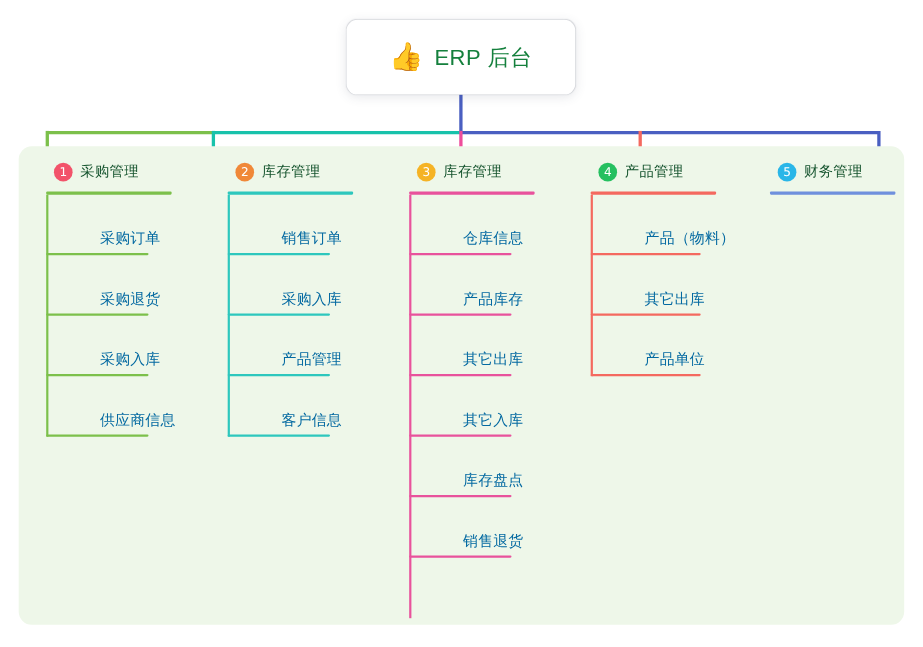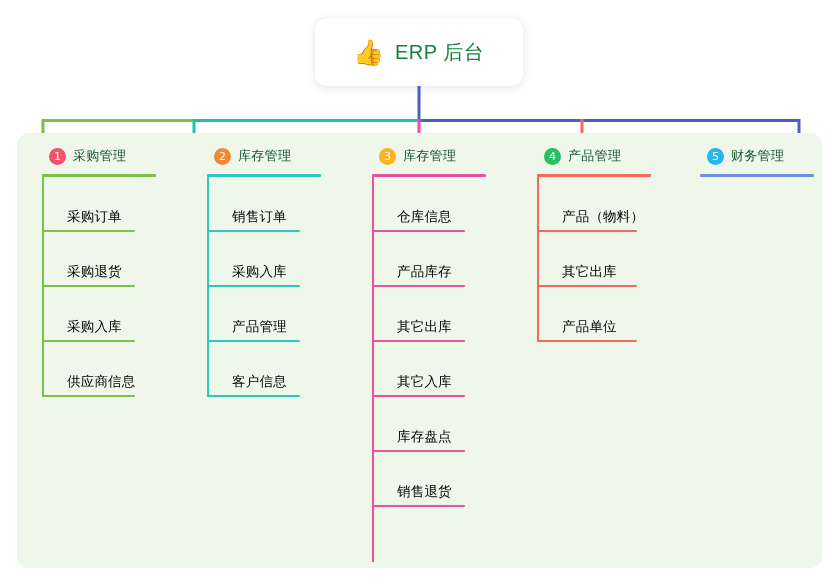--- a/index.html
+++ b/index.html
@@ -120,24 +120,25 @@
   .item {
     position: relative;
     height: 55px;
     box-sizing: border-box;
     padding-left: 34px;
     display: flex;
     align-items: flex-end;
   }
   .item-label {
     font-size: 13.5px;
-    color: #000000;
+    color: #0369a1;
     white-space: nowrap;
     padding-bottom: 6px;
     letter-spacing: 0.2px;
+    margin-left: 24px;
   }
   .item-rule {
     position: absolute;
     left: 9px;
     bottom: 0;
     height: 2px;
     border-radius: 1px;
   }
 </style>
 </head>

